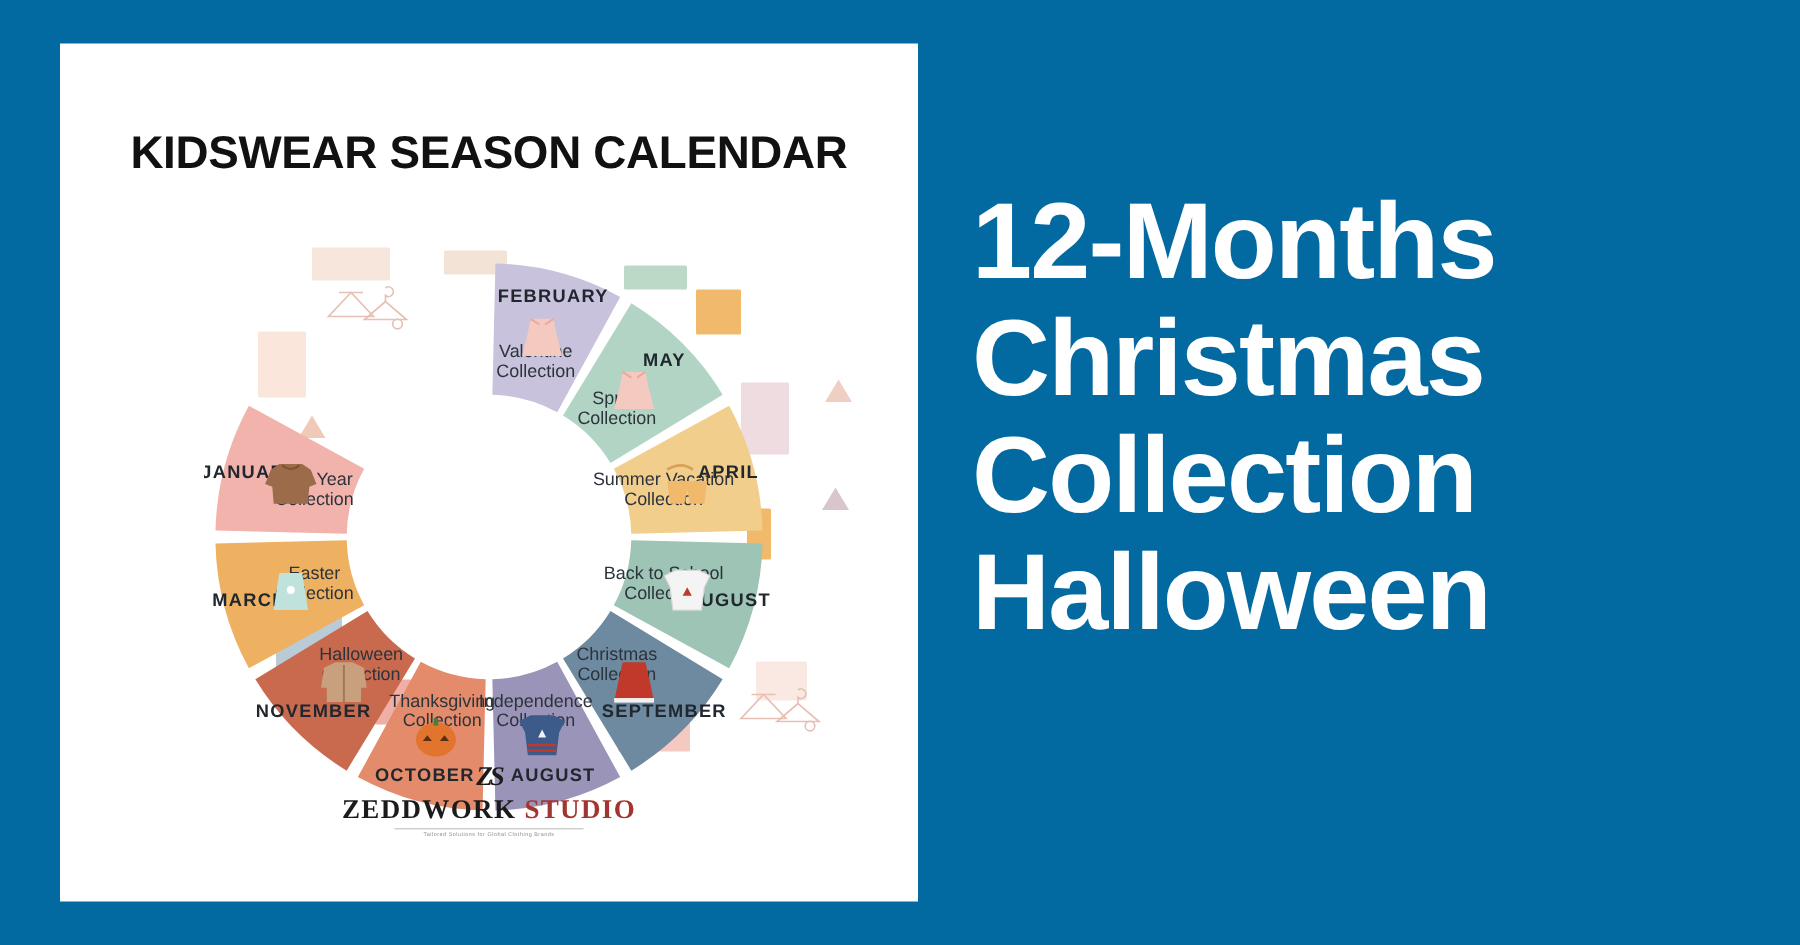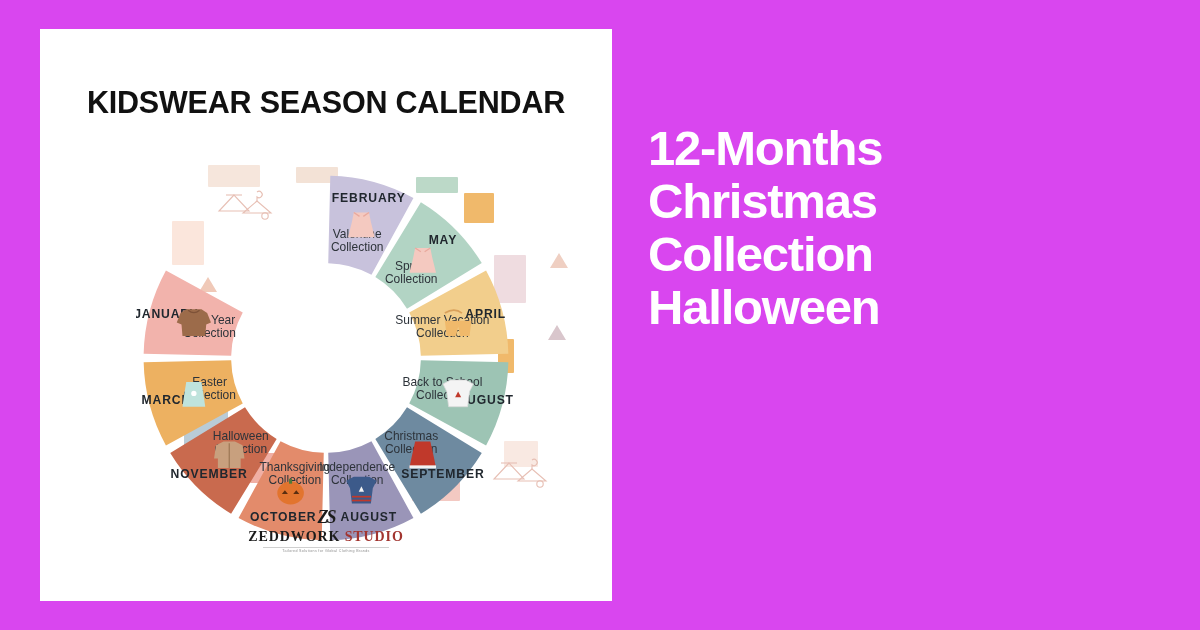--- a/index.html
+++ b/index.html
@@ -4,21 +4,21 @@
 <style>
   * { box-sizing: border-box; margin: 0; padding: 0; }
   html, body {
     width: 1200px; height: 630px;
     overflow: hidden;
     font-family: "Liberation Sans", sans-serif;
   }
   #root {
     position: relative;
     width: 1200px; height: 630px;
-    background: #d946ef;
+    background: #0369a1;
   }
 
   
   #card {
     position: absolute;
     left: 40px; top: 29px;
     width: 572px; height: 572px;
     background: #ffffff;
   }
 
@@ -80,21 +80,21 @@
     font-weight: 700;
     letter-spacing: -2px;
     line-height: 1;
     color: #1a1a1a;
     font-family: "Liberation Serif", serif;
     font-style: italic;
   }
   #logo-mark .z { color: #1b1b1b; }
   #logo-word {
     margin-top: 3px;
-    font-size: 14px;
+    font-size: 18px;
     font-weight: 700;
     letter-spacing: 0.9px;
     font-family: "Liberation Serif", serif;
     color: #1b1b1b;
     white-space: nowrap;
   }
   #logo-word .studio { color: #a23530; }
   #logo-rule {
     width: 126px; height: 1px;
     background: #cfcfcf;
@@ -110,21 +110,21 @@
   }
 
   
   #headline {
     position: absolute;
     left: 648px; top: 122px;
     width: 520px;
   }
   #headline .hl-line {
     color: #ffffff;
-    font-size: 49px;
+    font-size: 72px;
     font-weight: 700;
     line-height: 1.085;
     letter-spacing: -1.2px;
     font-family: "Liberation Sans", sans-serif;
     white-space: nowrap;
   }
 </style>
 </head>
 <body>
 

